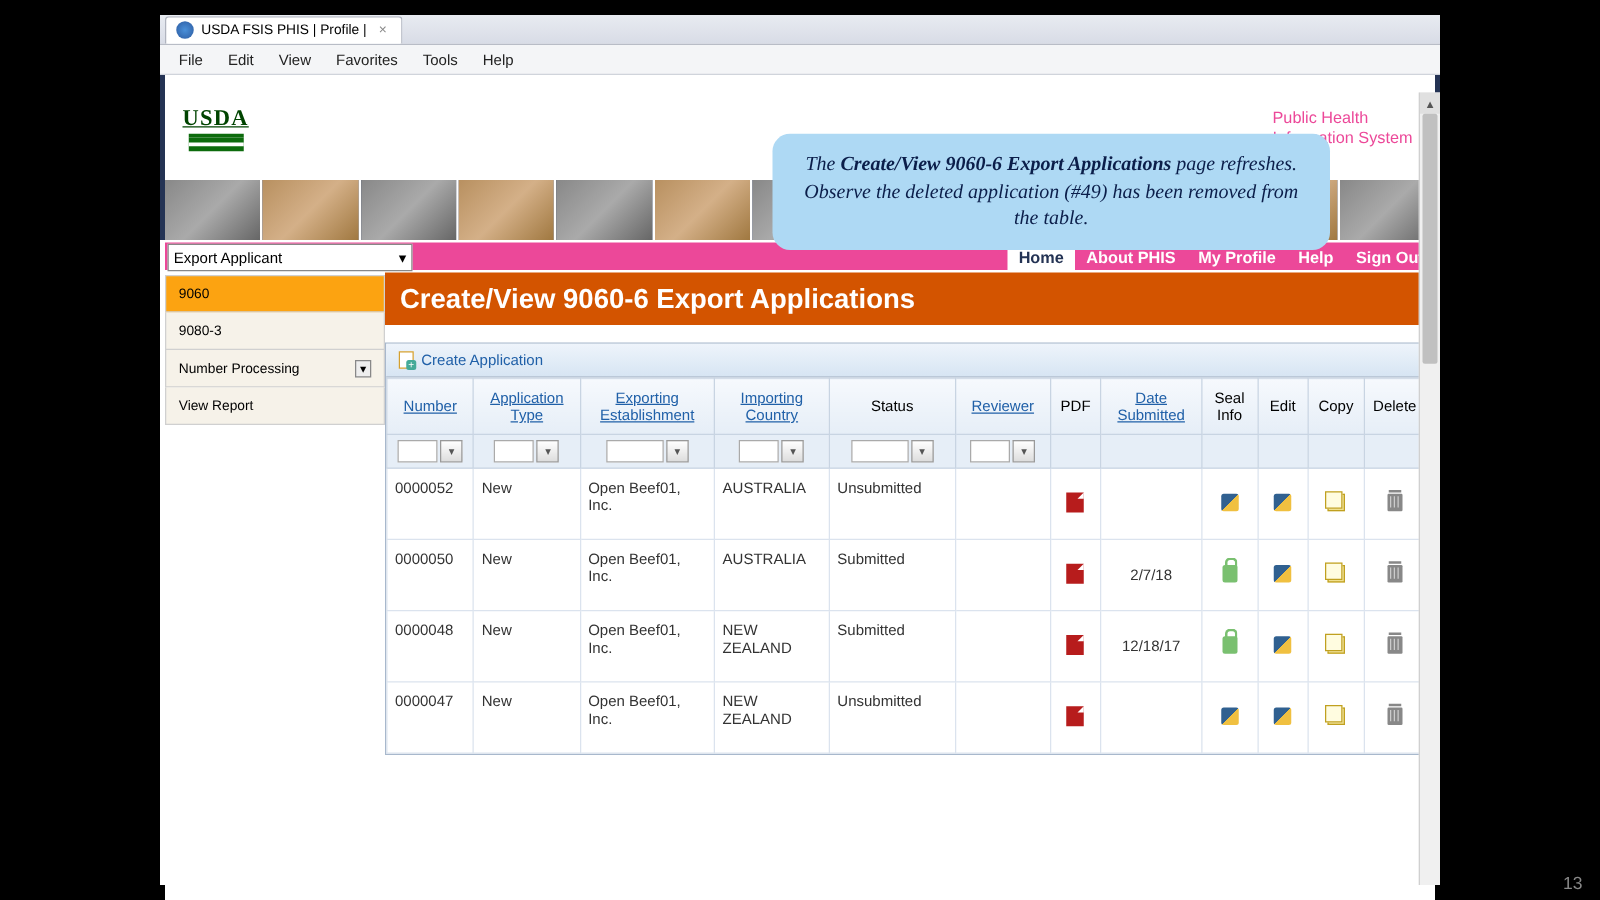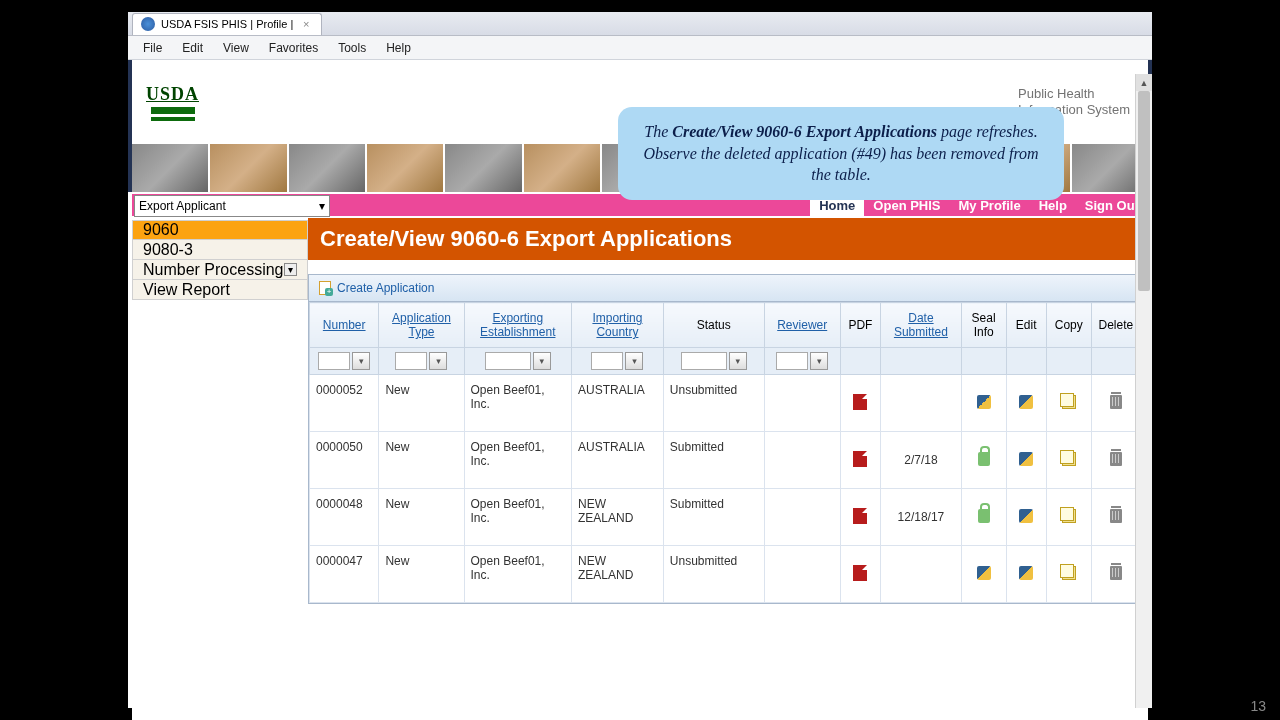--- a/index.html
+++ b/index.html
@@ -13,35 +13,35 @@
 .menu-item { padding: 3px 9px; font-size: 12px; color: #222; }
 .app-header { height: 132px; background: #243354; position: relative; }
 .logo-strip { height: 84px; background: #fff; margin: 0 4px; display: flex; align-items: center; padding-left: 14px; position: relative; }
 .usda-logo { display: flex; flex-direction: column; align-items: center; margin-right: 12px; }
 .usda-text { font-family: Georgia, serif; font-weight: bold; font-size: 18px; color: #004400; letter-spacing: 1px; text-decoration: underline; }
 .usda-bars { width: 44px; height: 14px; margin-top: 2px; background: linear-gradient(to bottom,#0d6b0d 0 50%,#0d6b0d 50% 100%); border-top: 3px solid #0d6b0d; position: relative; }
 .usda-bars::after { content:""; display:block; height:3px; background:#fff; margin-top:4px;}
 .dept-text { display: flex; flex-direction: column; }
 .dept-small { font-size: 10.5px; color: #222; }
 .dept-big { font-size: 17px; color: #222; font-family: Arial, sans-serif; margin-top: 2px; }
-.phis-title { position: absolute; right: 18px; top: 26px; font-size: 13px; color: #737373; line-height: 1.25; }
+.phis-title { position: absolute; right: 18px; top: 26px; font-size: 13px; color: #ec4899; line-height: 1.25; }
 .role-bar { position: absolute; right: 10px; top: 0; color: #fff; font-size: 11px; font-weight: bold; height: 16px; display: flex; align-items: center; }
 .photo-strip { height: 48px; margin: 0 4px; display: flex; }
 .photo { flex: 1; background: linear-gradient(135deg,#b89060 0%,#d4b088 50%,#a07840 100%); border-right: 2px solid #fff; }
 .photo:nth-child(odd){background: linear-gradient(135deg,#888 0%,#aaa 50%,#666 100%);}
 .photo:last-child{border-right:none;}
 .nav-row { height: 24px; background: #ec4899; display: flex; align-items: stretch; margin: 0 4px; border-top: 2px solid #fff;}
 .role-select { width: 196px; height: 22px; background: #fff; border: 1px solid #888; font-size: 12px; padding: 0 4px; margin: 1px 0 0 2px; appearance: none; position: relative; display:flex; align-items:center; justify-content:space-between;}
 .role-select::after{content:"▾"; position:absolute; right:4px; font-size:12px;}
 .nav-spacer { flex: 1; }
 .nav-tab { padding: 0 9px; color: #fff; font-weight: bold; font-size: 13px; display: flex; align-items: center; cursor: pointer; }
 .nav-tab.active { background: #fff; color: #243354; }
 .content-wrap { display: flex; margin: 0 4px; height: calc(100% - 180px); background: #fff; }
 .sidebar { width: 176px; padding-top: 4px; }
-.sidebar-item { height: 20px; display: flex; align-items: center; padding: 0 10px; font-size: 16px; border: 1px solid #d0d0d0; border-top: none; background: #f6f2e9; cursor: pointer; }
+.sidebar-item { height: 30px; display: flex; align-items: center; padding: 0 10px; font-size: 11px; border: 1px solid #d0d0d0; border-top: none; background: #f6f2e9; cursor: pointer; }
 .sidebar-item.first{border-top:1px solid #d0d0d0;}
 .sidebar-item.active { background: #fca311; color: #000; }
 .sidebar-item.dropdown::after { content: "▾"; margin-left: auto; font-size: 10px; border: 1px solid #888; padding: 0 3px; background:#eee;}
 .main { flex: 1; padding: 0 0 0 0; overflow: hidden; }
 .breadcrumb { font-size: 11px; color: #666; padding: 6px 8px 4px; }
 .breadcrumb a { color: #555; text-decoration: none; }
 .page-title { background: #d35400; color: #fff; font-size: 22px; font-weight: bold; padding: 8px 12px; margin: 2px 6px 14px 0; }
 .table-wrap { margin: 0 6px 0 0; border: 1px solid #a8b8cc; }
 .create-row { background: linear-gradient(#eef4fb,#d7e5f3); padding: 6px 10px; display: flex; align-items: center; gap: 6px; font-size: 12px; border-bottom: 1px solid #a8b8cc;}
 .create-icon { width: 12px; height: 14px; background: #fff; border: 1px solid #d4a030; position: relative; }
@@ -123,21 +123,21 @@
         <div class="photo"></div>
     </div>
   </div>
 
   <div class="nav-row">
     <div class="role-select">
       <span>Export Applicant</span>
     </div>
     <div class="nav-spacer"></div>
     <div class="nav-tab active">Home</div>
-    <div class="nav-tab">Open PHIS</div>
+    <div class="nav-tab">About PHIS</div>
     <div class="nav-tab">My Profile</div>
     <div class="nav-tab">Help</div>
     <div class="nav-tab">Sign Out</div>
   </div>
 
   <div class="content-wrap">
     <div class="sidebar">
       <div class="sidebar-item first active">
           <span>9060</span>
         </div>

